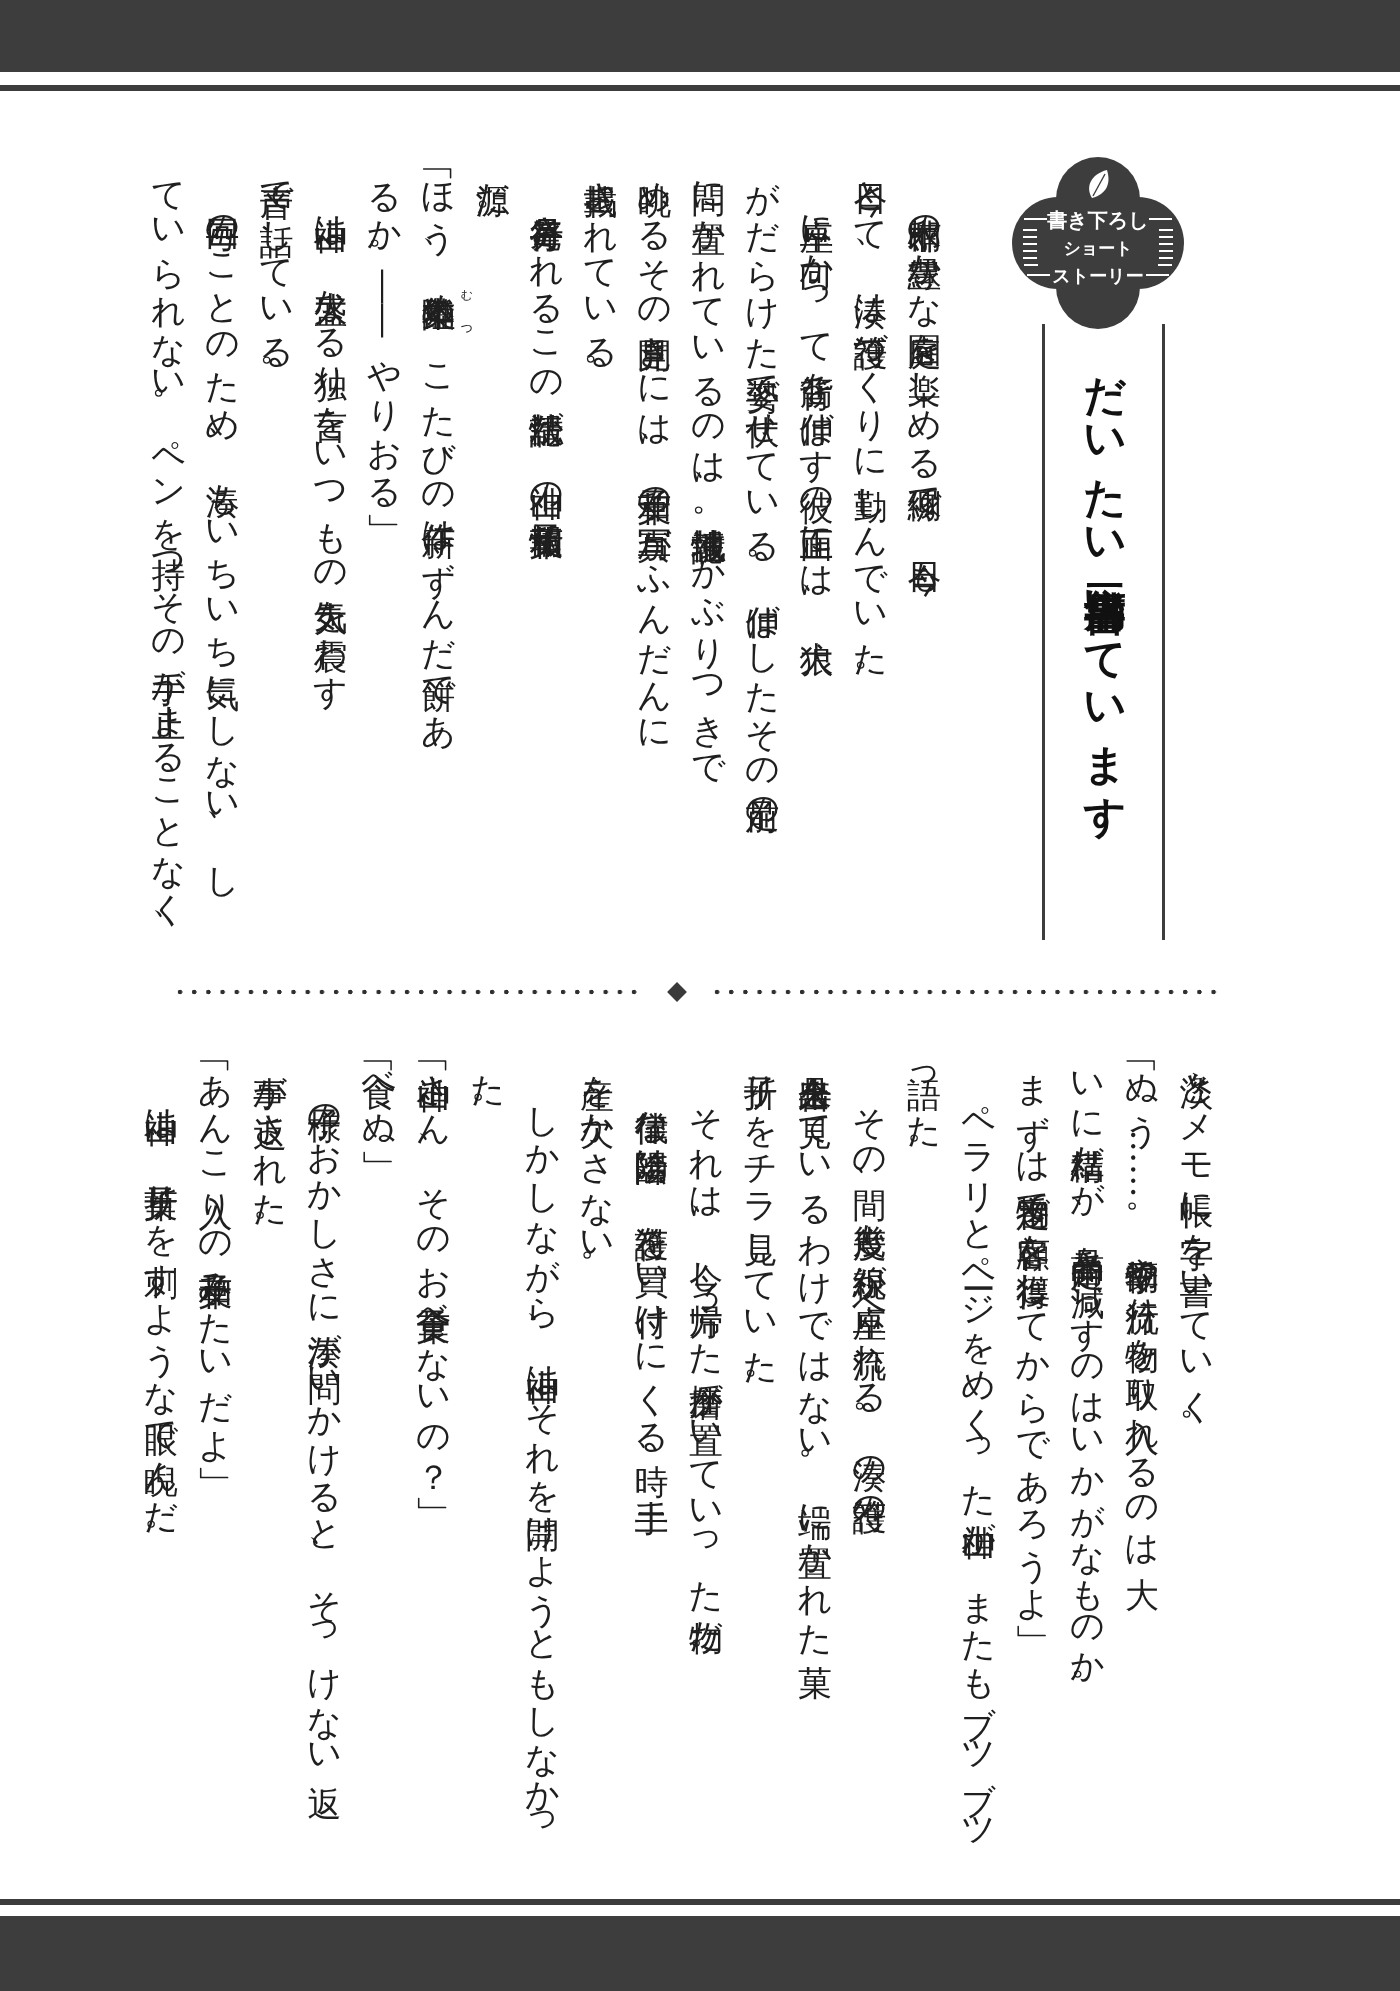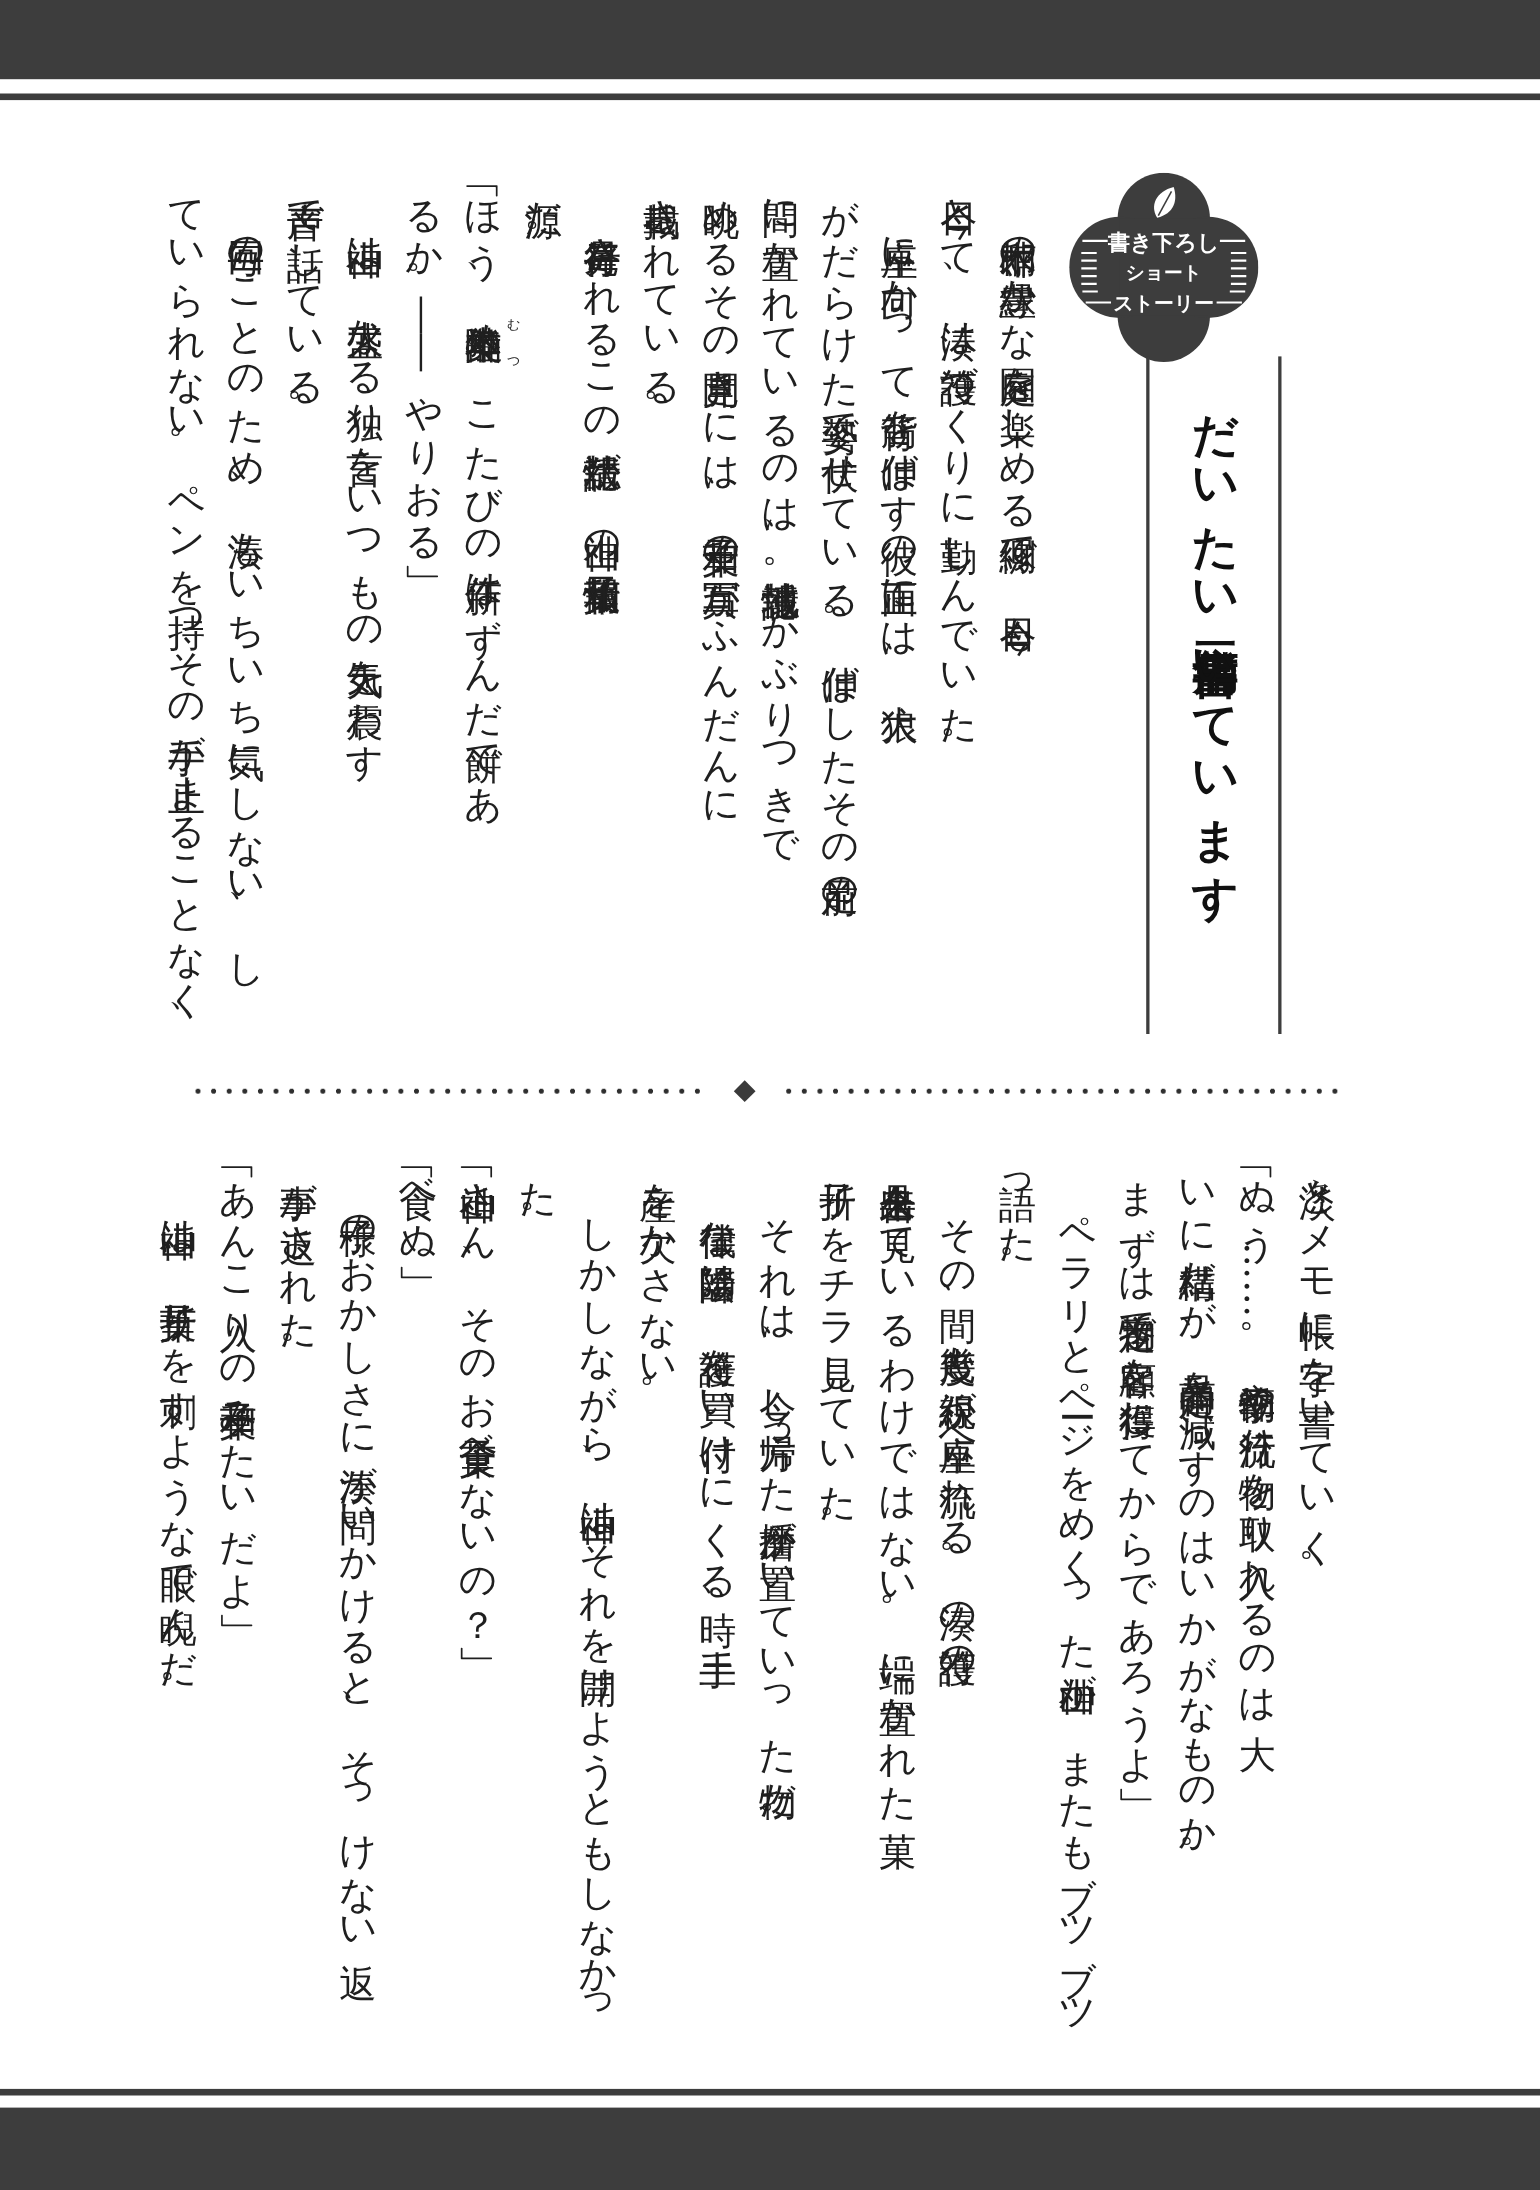--- a/index.html
+++ b/index.html
@@ -9,21 +9,21 @@
     color: #1f1f1f;
   }
   
   .band { position: absolute; left: 0; width: 1400px; background: #3d3d3d; }
   .top-band { top: 0; height: 72px; }
   .top-rule { top: 85px; height: 6px; }
   .bottom-rule { top: 1899px; height: 6px; }
   .bottom-band { top: 1916px; height: 75px; }
 
   
-  .badge { position: absolute; left: 972px; top: 157px; width: 172px; height: 172px; }
+  .badge { position: absolute; left: 1012px; top: 157px; width: 172px; height: 172px; }
   .badge svg { display: block; }
   .badge text { font-family: "DejaVu Sans", "Liberation Sans", sans-serif; font-weight: bold; fill: #ffffff; }
 
   
   .title-frame {
     position: absolute; left: 1042px; top: 324px; width: 117px; height: 616px;
     border-left: 3px solid #3d3d3d; border-right: 3px solid #3d3d3d;
   }
   .title {
     position: absolute; left: 1084px; top: 347px; height: 592px;

